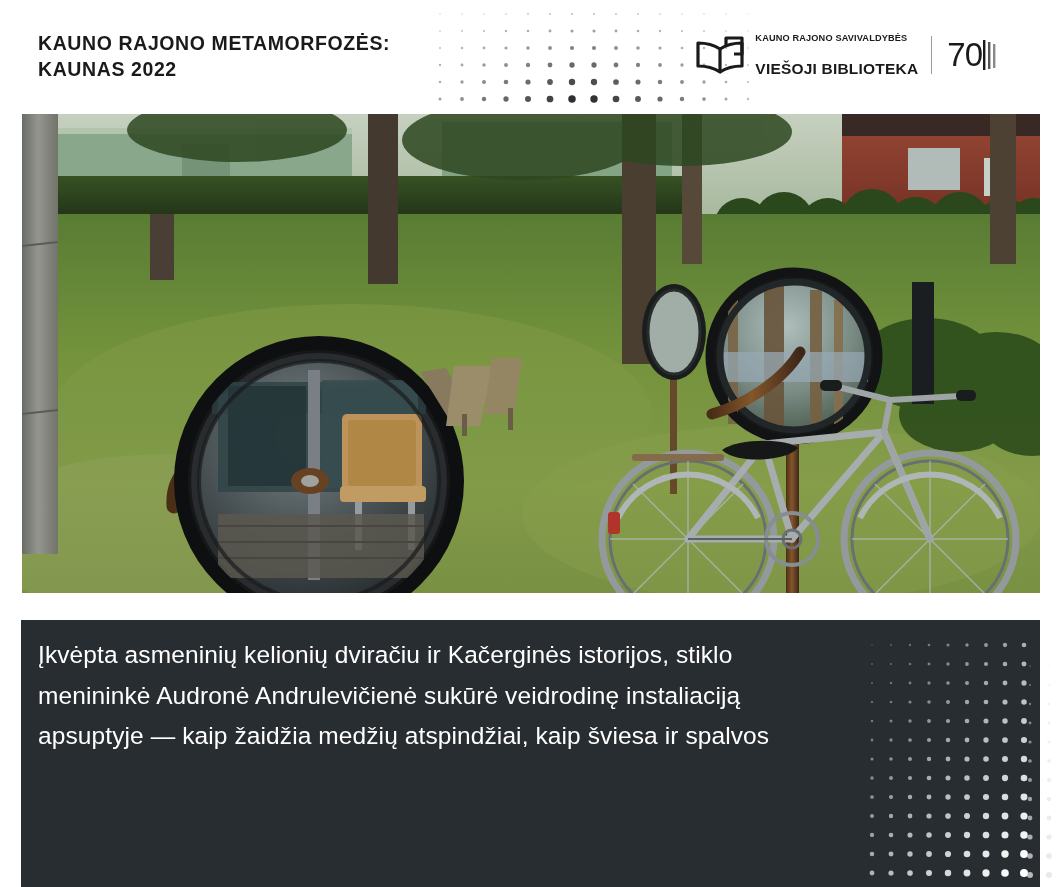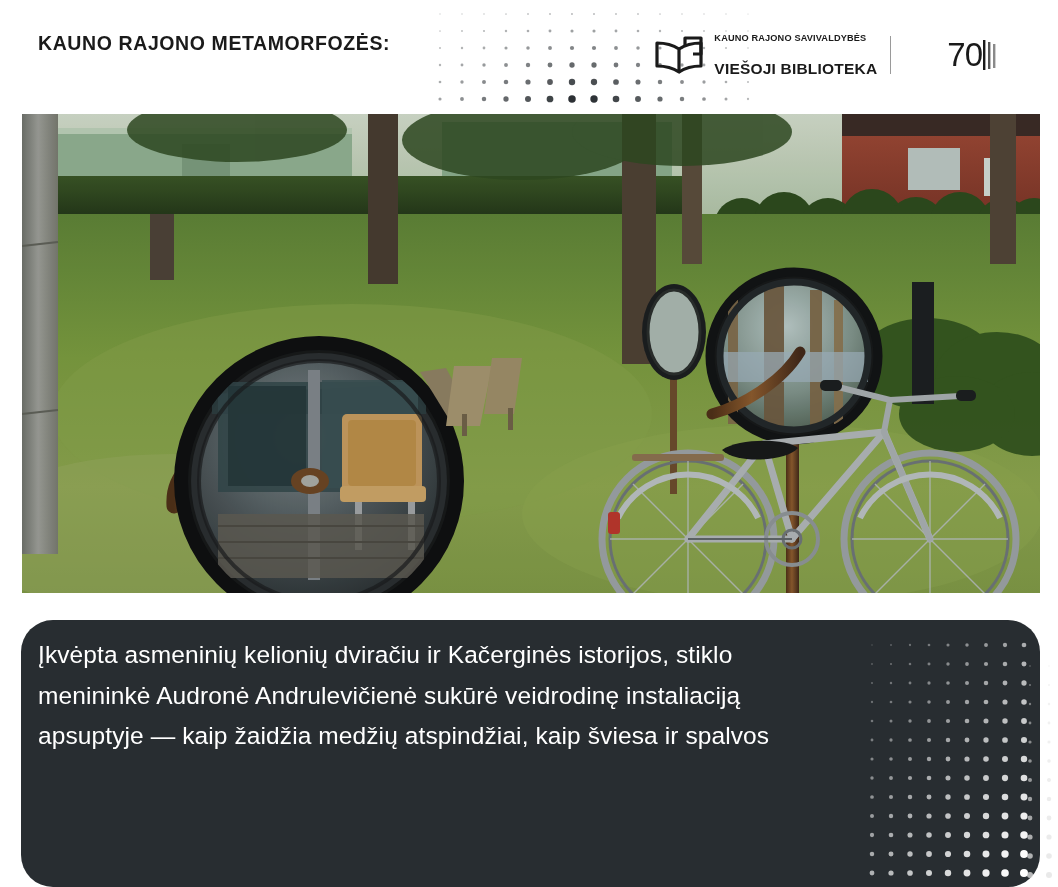--- a/index.html
+++ b/index.html
@@ -96,21 +96,20 @@
   }
   #logo-anniv {
     font-family: "Liberation Sans", sans-serif;
     font-weight: normal;
     font-size: 33px;
     color: #1a1a1a;
     letter-spacing: -1px;
     white-space: nowrap;
     display: flex;
     align-items: center;
-    margin-left: 41px;
   }
 
   
   #photo-wrap {
     position: absolute;
     left: 22px; top: 114px;
     width: 1018px;
     height: 479px;
     overflow: hidden;
     background: #4e6a33;
@@ -118,21 +117,20 @@
   #photo-svg { display: block; width: 1018px; height: 479px; }
 
   
   #desc-block {
     position: absolute;
     left: 21px; top: 620px;
     width: 1019px;
     height: 267px;
     background: #282d31;
     overflow: hidden;
-    border-radius: 32px;
   }
   #desc-dots {
     position: absolute;
     right: 0; bottom: 0;
     width: 180px;
     height: 250px;
     pointer-events: none;
   }
   #desc-text {
     position: absolute;
@@ -157,20 +155,21 @@
 </style>
 </head>
 <body>
 
 <div id="page">
 
   <div id="header">
 
     <div id="header-title">
       <span class="ln">KAUNO RAJONO METAMORFOZĖS:</span>
+      <span class="ln">KAUNAS 2022</span>
     </div>
 
     <div id="header-dots">
       <svg width="330" height="104" viewBox="0 0 330 104" xmlns="http://www.w3.org/2000/svg" aria-hidden="true">
         <g fill="#23282c" id="hdr-dot-group">
             <circle cx="8" cy="8" r="0.6742652329749104" fill="#23282c" opacity="0.22"></circle>
             <circle cx="30" cy="8" r="0.7351971326164874" fill="#23282c" opacity="0.24"></circle>
             <circle cx="52" cy="8" r="0.7961290322580645" fill="#23282c" opacity="0.25"></circle>
             <circle cx="74" cy="8" r="0.8570609318996416" fill="#23282c" opacity="0.27"></circle>
             <circle cx="96" cy="8" r="0.9179928315412186" fill="#23282c" opacity="0.28"></circle>

